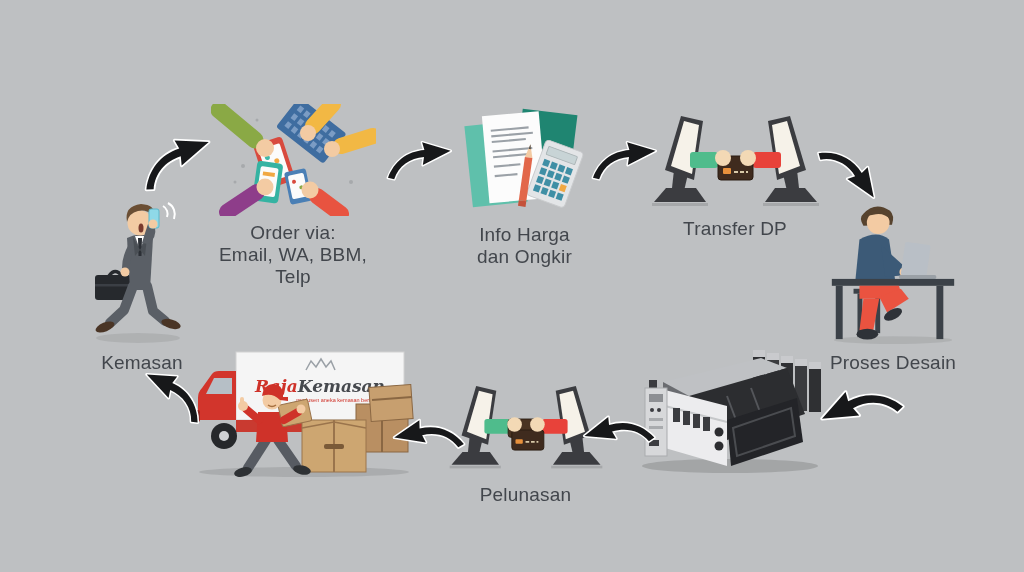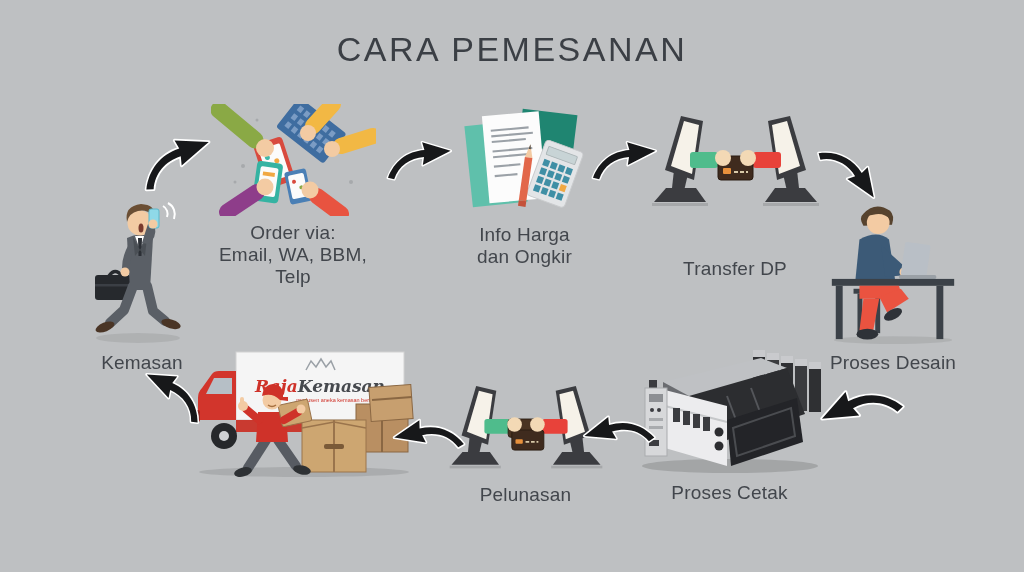--- a/index.html
+++ b/index.html
@@ -12,21 +12,20 @@
            letter-spacing:.2px;}
   .cap-line{display:block;}
   .arrow{position:absolute;}
   svg{display:block;}
 </style>
 </head>
 <body>
 
 <div class="stage">
 
-  <div class="title">CARA PEMESANAN</div>
 
   <div class="step" style="left:62px;top:198px;width:160px;">
     <svg width="118" height="148" viewBox="0 0 118 148">
       <ellipse cx="55" cy="140" rx="42" ry="5" fill="rgba(0,0,0,0.08)"></ellipse>
 
       <path d="M26,78 q6,-9 13,0" stroke="#26292d" stroke-width="3.5" fill="none"></path>
       <rect x="12" y="77" width="36" height="25" rx="3" fill="#26292d"></rect>
       <rect x="12" y="86" width="36" height="2.5" fill="#3b3f45"></rect>
 
       <polyline points="50,88 41,112 27,125" stroke="#5a5f66" stroke-width="10" fill="none" stroke-linecap="round" stroke-linejoin="round"></polyline>
@@ -157,21 +156,21 @@
         <rect x="62" y="54" width="8" height="46" fill="#e2674a"></rect>
         <rect x="62" y="100" width="8" height="6" fill="#c4523a"></rect>
       </g>
     </svg>
     <div class="caption">
       <span class="cap-line">Info Harga</span>
       <span class="cap-line">dan Ongkir</span>
     </div>
   </div>
 
-  <div class="step" style="left:645px;top:116px;width:180px;gap:40px;">
+  <div class="step" style="left:645px;top:116px;width:180px;">
     <svg width="175" height="96" viewBox="0 0 175 96">
       <rect x="4" y="87" width="56" height="3" fill="rgba(0,0,0,0.12)"></rect>
       <rect x="115" y="87" width="56" height="3" fill="rgba(0,0,0,0.12)"></rect>
 
       <polygon points="33,0 55,5 46,64 17,54" fill="#3b3c40"></polygon>
       <polygon points="36,5 51,9 44,58 23,50" fill="#f6f2e9"></polygon>
       <polygon points="26,54 40,58 36,75 24,72" fill="#3b3c40"></polygon>
       <polygon points="6,86 58,86 48,72 18,72" fill="#3b3c40"></polygon>
 
       <polygon points="142,0 120,5 129,64 158,54" fill="#3b3c40"></polygon>
@@ -263,21 +262,20 @@
       <rect x="14" y="36" width="8" height="10" fill="#3b3c40"></rect>
       <rect x="10" y="44" width="22" height="68" fill="#d7d8da" stroke="#a9abae"></rect>
       <rect x="14" y="50" width="14" height="8" fill="#8d8f93"></rect>
       <circle cx="17" cy="66" r="2" fill="#3b3c40"></circle>
         <circle cx="24" cy="66" r="2" fill="#3b3c40"></circle>
       <rect x="14" y="74" width="14" height="3" fill="#a9abae"></rect>
       <rect x="14" y="82" width="14" height="3" fill="#a9abae"></rect>
       <rect x="14" y="96" width="10" height="6" fill="#3b3c40"></rect>
     </svg>
     <div class="caption">
-      <span class="cap-line">Proses Cetak</span>
     </div>
   </div>
 
   <div class="step" style="left:443px;top:382px;width:165px;">
     <svg width="160" height="96" viewBox="0 0 175 96">
       <rect x="4" y="87" width="56" height="3" fill="rgba(0,0,0,0.12)"></rect>
       <rect x="115" y="87" width="56" height="3" fill="rgba(0,0,0,0.12)"></rect>
       <polygon points="33,0 55,5 46,64 17,54" fill="#3b3c40"></polygon>
       <polygon points="36,5 51,9 44,58 23,50" fill="#f6f2e9"></polygon>
       <polygon points="26,54 40,58 36,75 24,72" fill="#3b3c40"></polygon>

